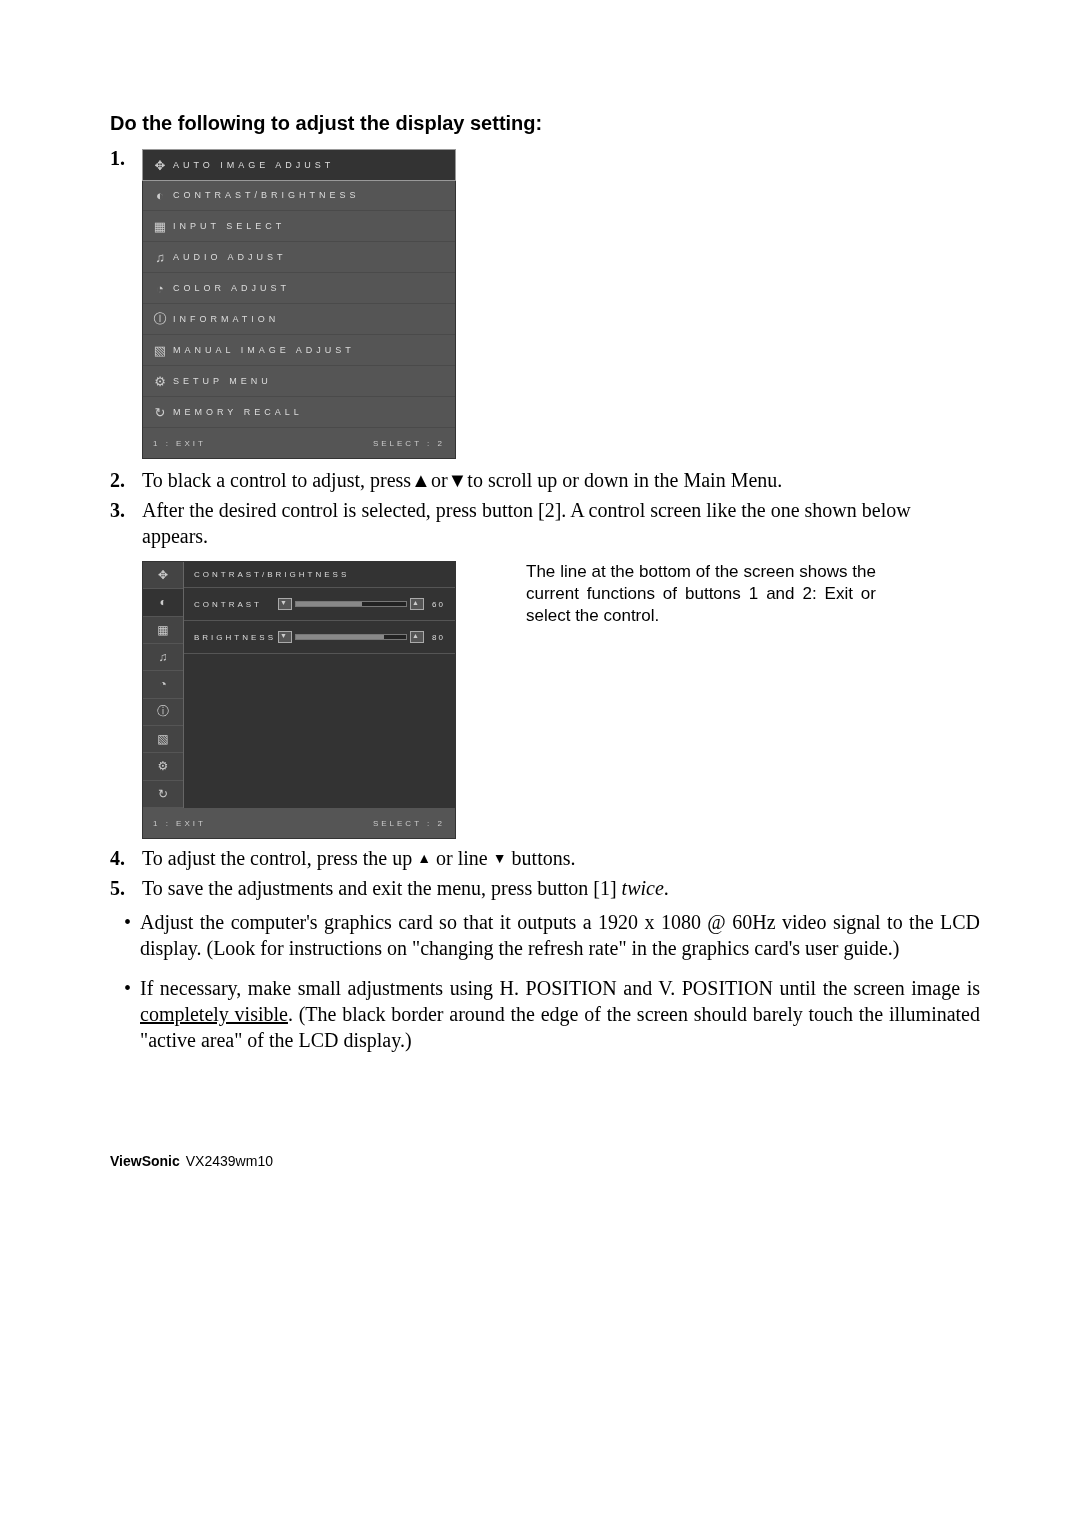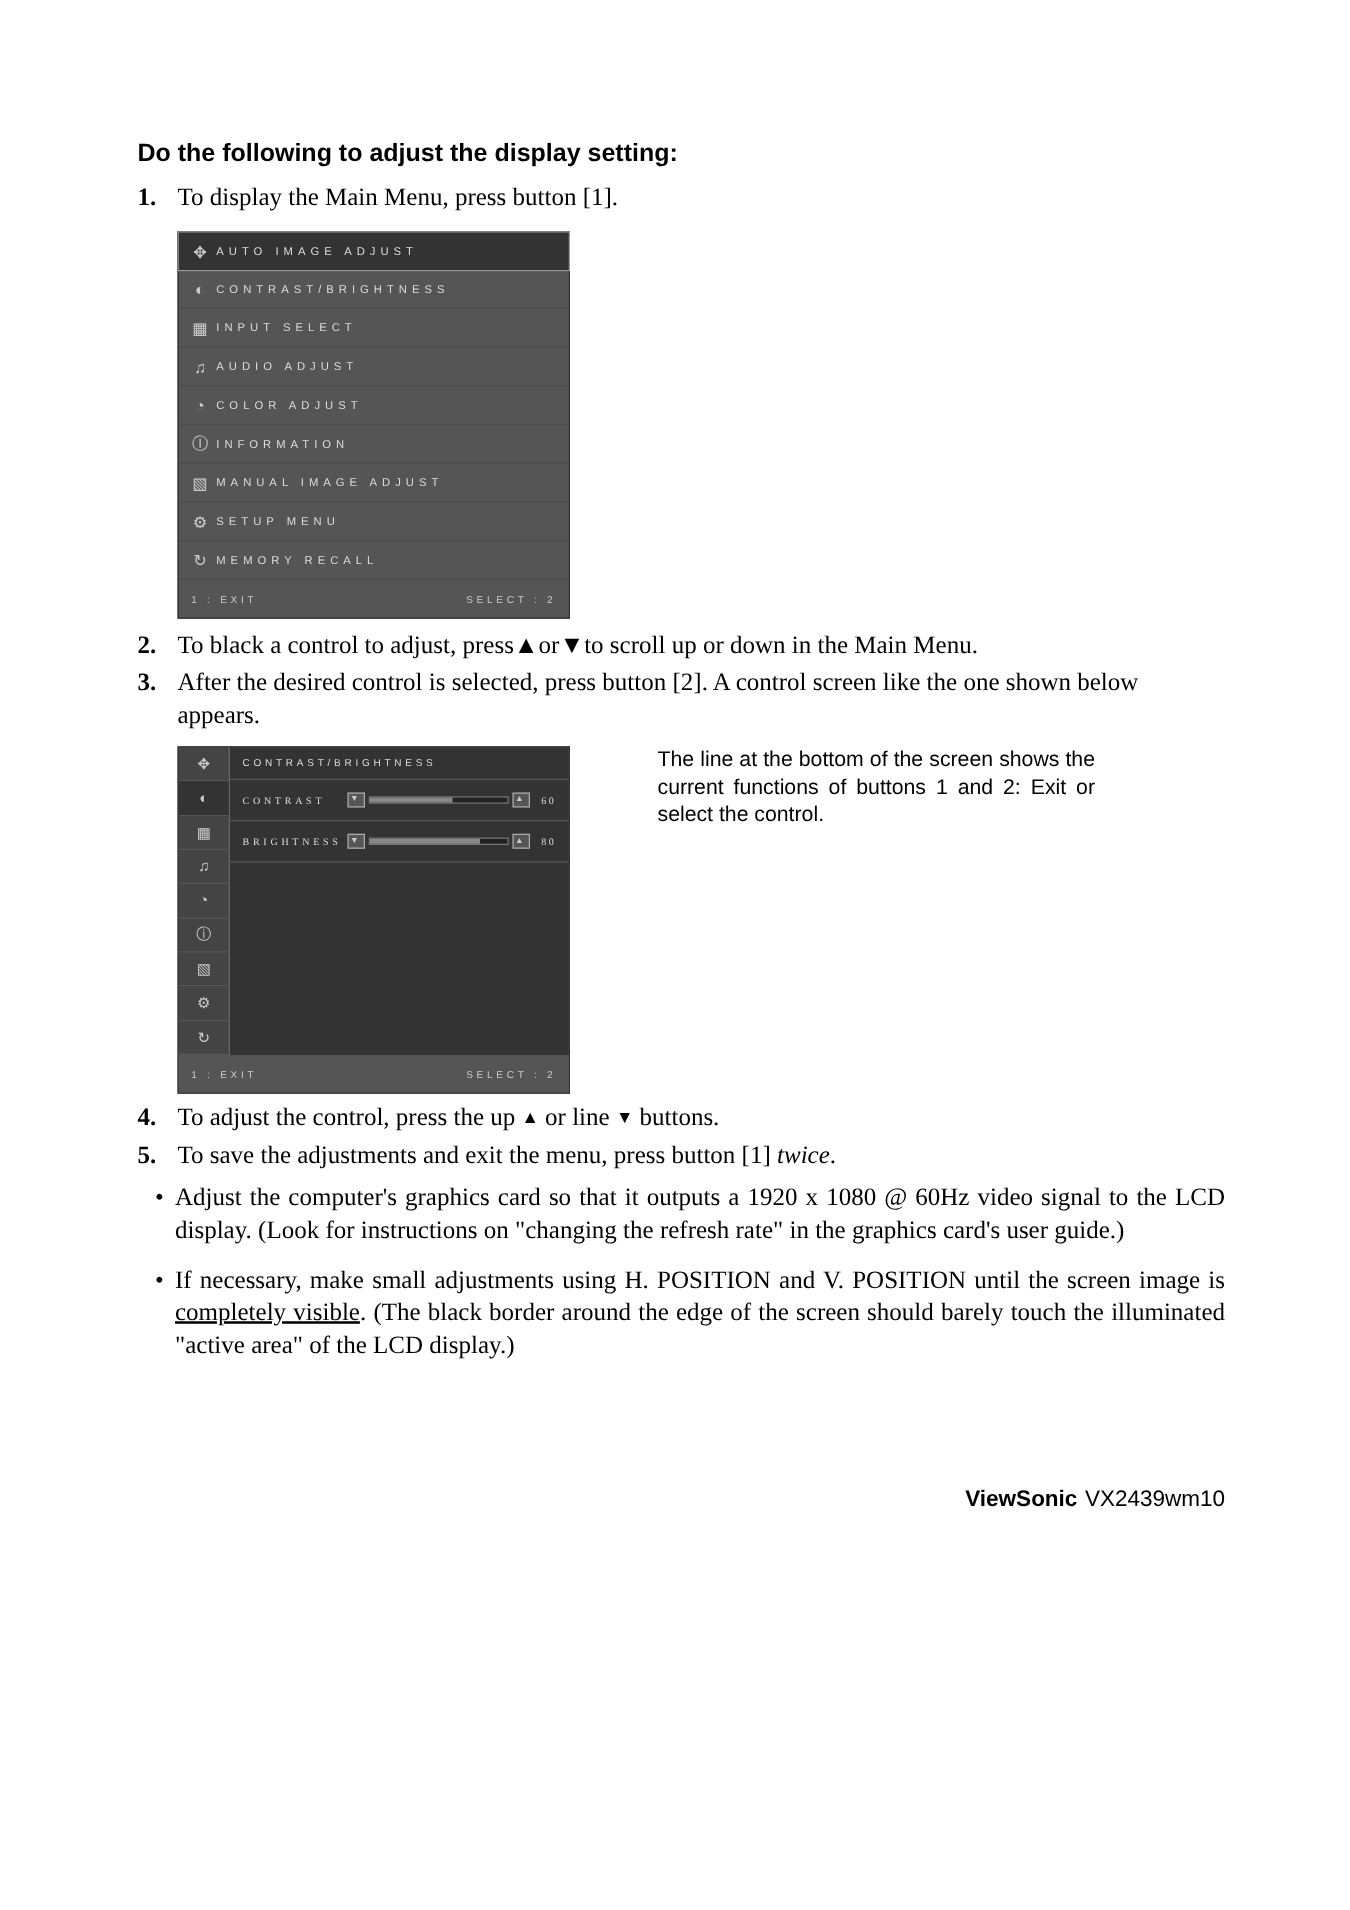--- a/index.html
+++ b/index.html
@@ -136,21 +136,20 @@
     color: #ddd;
   }
   .osd2 .panel .prow {
     display: flex;
     align-items: center;
     font-size: 8px;
     letter-spacing: 3px;
     padding: 10px 10px;
     border-bottom: 1px solid #555;
     gap: 4px;
-    font-family: Liberation Serif, serif;
   }
   .osd2 .panel .prow .lbl { width: 80px; }
   .osd2 .slider-box {
     flex: 1; display: flex; align-items: center; gap: 3px;
   }
   .osd2 .slider-box .btn {
     width: 12px; height: 10px; border: 1px solid #aaa; background: #555;
     font-size: 7px; line-height: 8px; text-align: center; color: #ccc;
   }
   .osd2 .slider-box .track {
@@ -206,36 +205,36 @@
   }
   ul.tips li::before {
     content: "•";
     position: absolute;
     left: 14px;
   }
   .underline { text-decoration: underline; }
 
   .page-footer {
     display: flex;
-    justify-content: flex-end;
-    font-family: Arial, Helvetica, sans-serif;
-    font-size: 18px;
+    justify-content: flex-start;
+    font-family: Arial, Helvetica, sans-serif;
+    font-size: 14px;
     margin-top: 100px;
   }
   .page-footer .brand { font-weight: bold; }
   .page-footer .model { font-weight: normal; margin-left: 6px; }
 </style>
 </head>
 <body>
 
 <div class="page">
   <div class="section-heading">Do the following to adjust the display setting:</div>
 
   <ol class="steps">
-    <li><span class="num">1.</span><span>To display the Main Menu, press button [1].</span></li>
+    <li><span class="num">1.</span></li>
   </ol>
 
   <div class="osd1">
     <div class="row sel">
         <span class="ico">✥</span>
         <span>AUTO IMAGE ADJUST</span>
       </div>
     <div class="row">
         <span class="ico">◐</span>
         <span>CONTRAST/BRIGHTNESS</span>

